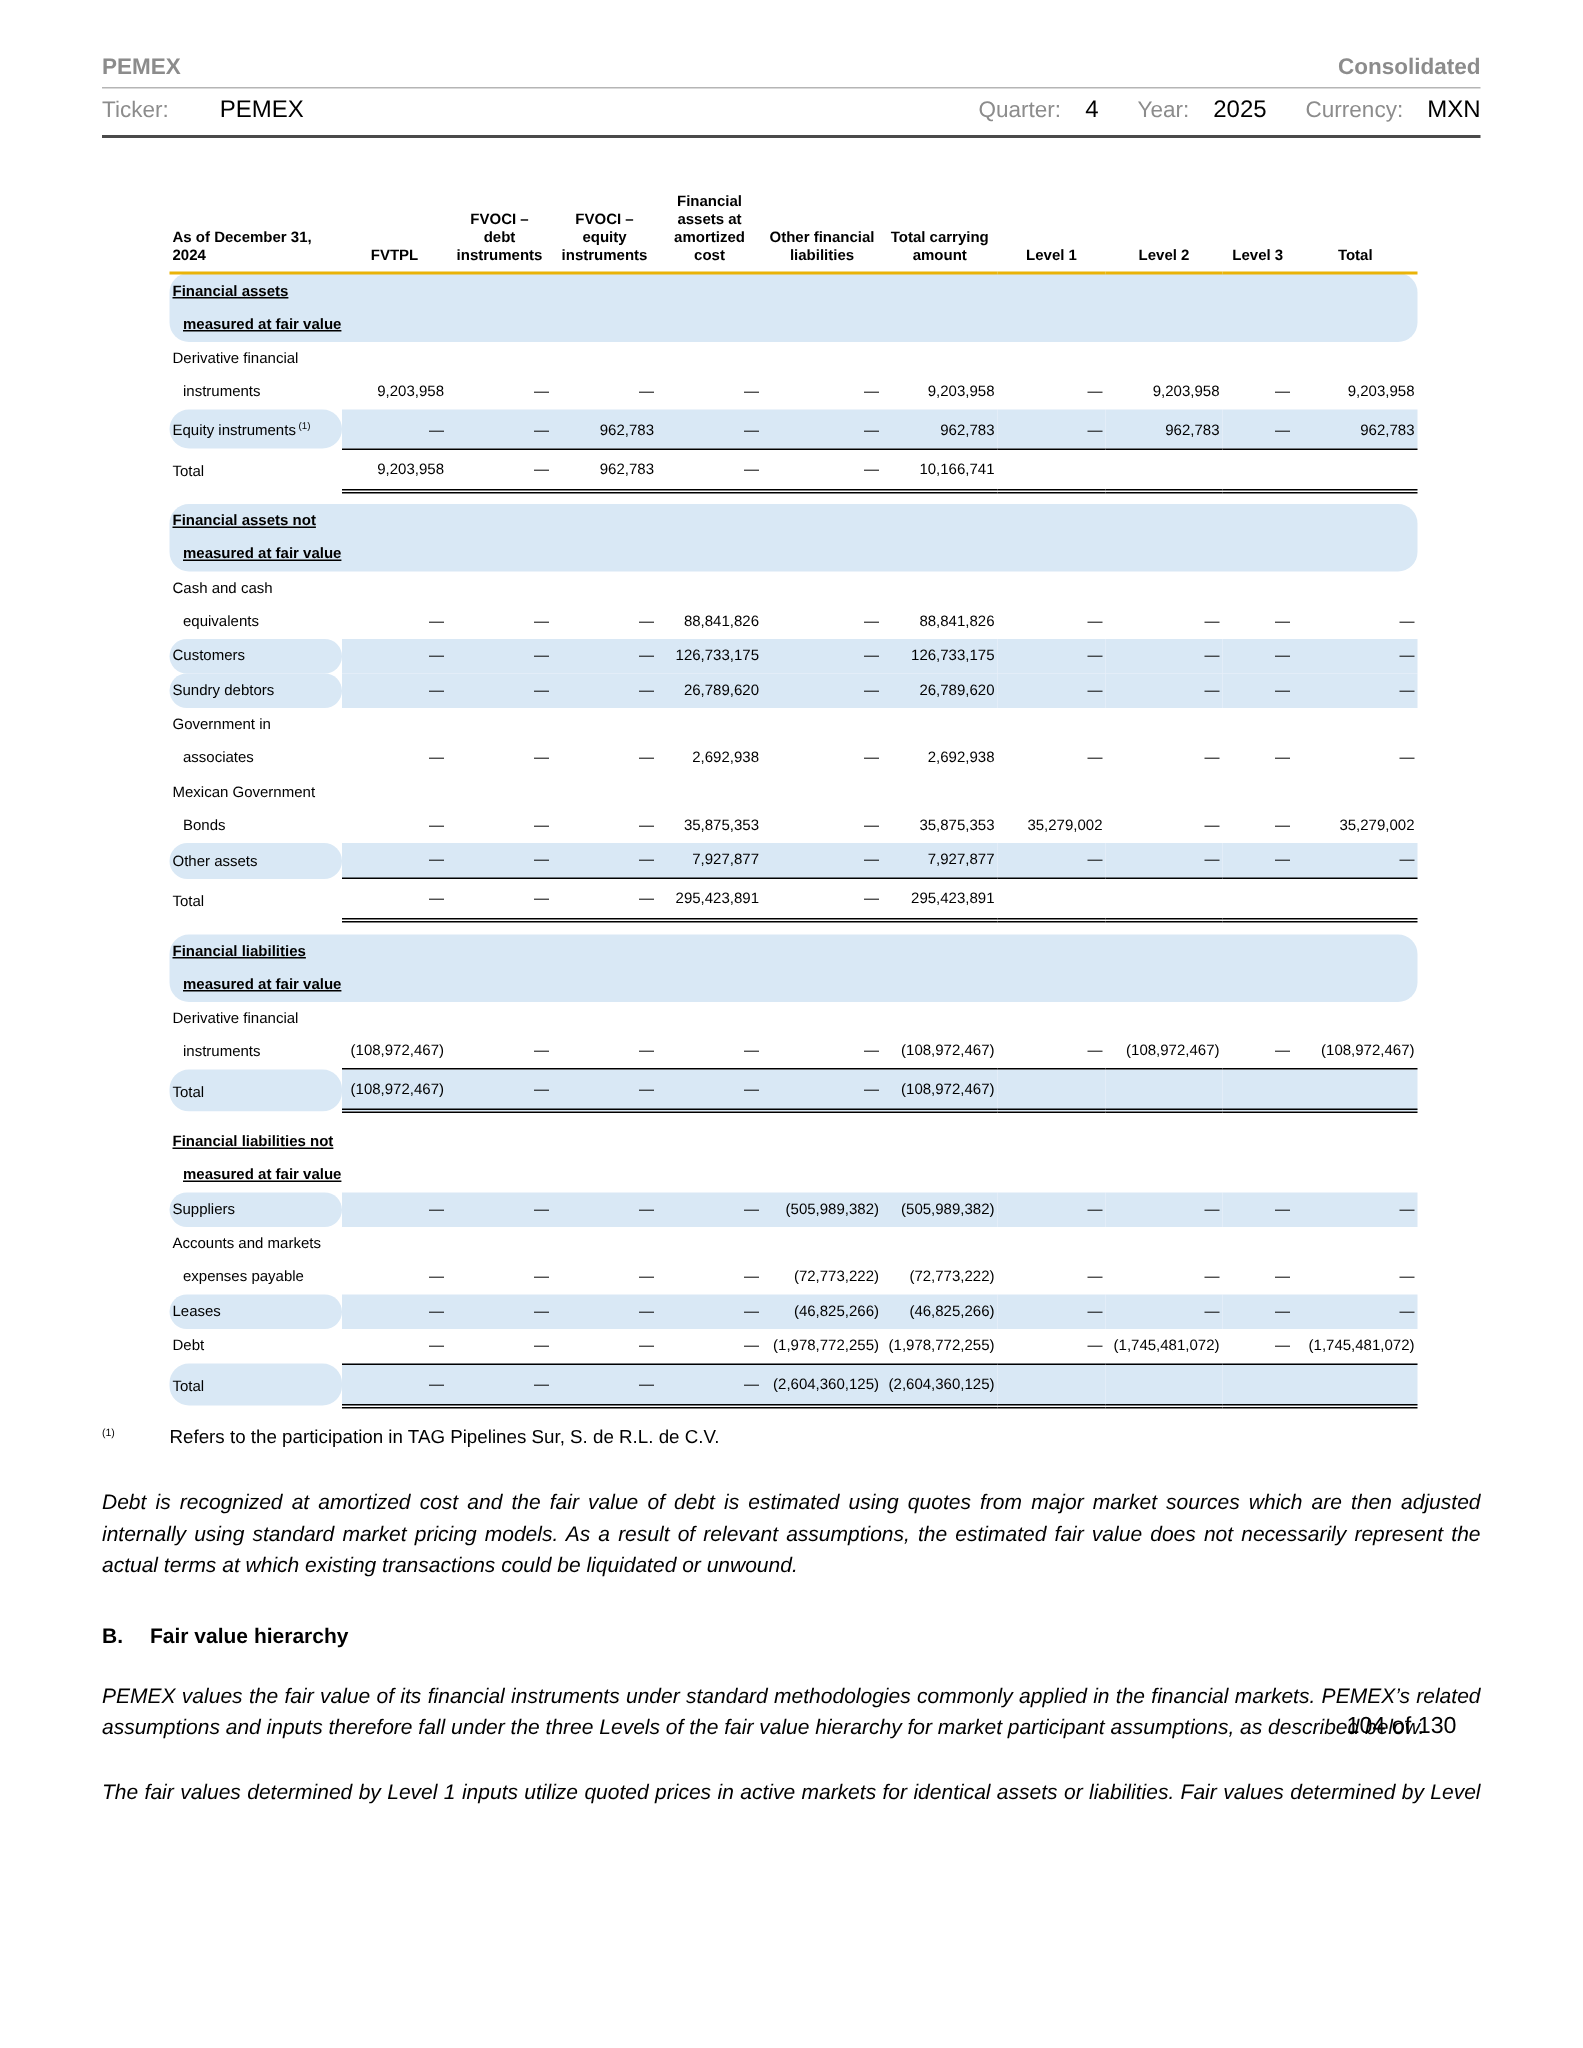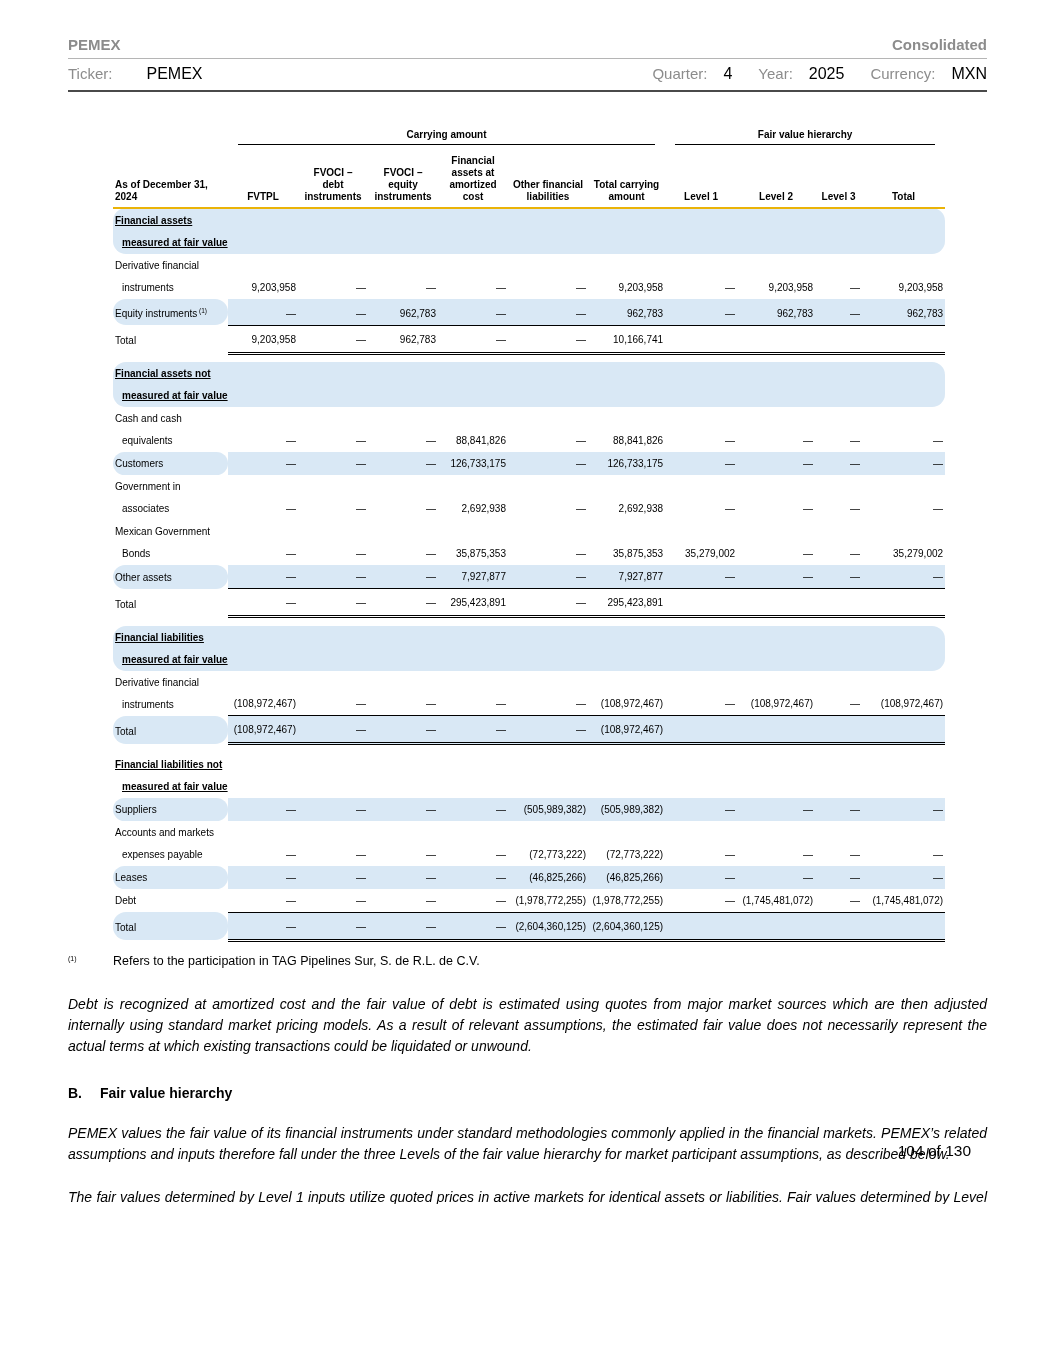--- a/index.html
+++ b/index.html
@@ -90,29 +90,20 @@
       <col style="width:70px">
         <col style="width:70px">
         <col style="width:80px">
       <col style="width:77px">
         <col style="width:72px">
         <col style="width:78px">
       <col style="width:47px">
         <col style="width:83px">
     </colgroup>
     <thead>
-      <tr>
-        <th class="stub"></th>
-        <th colspan="6">
-          <div class="grp">Carrying amount</div>
-        </th>
-        <th colspan="4">
-          <div class="grp">Fair value hierarchy</div>
-        </th>
-      </tr>
       <tr id="col-header-row">
         <th class="stub" id="stub-th">
             <div>As of December 31,</div>
             <div>2024</div>
           </th>
       <th>
             <div>FVTPL</div>
           </th>
           <th>
             <div>FVOCI –</div>
@@ -238,20 +229,35 @@
           <td class="num">—</td>
           <td class="num">—</td>
           <td class="num">126,733,175</td>
           <td class="num">—</td>
           <td class="num">126,733,175</td>
           <td class="num">—</td>
           <td class="num">—</td>
           <td class="num">—</td>
           <td class="num">—</td>
         </tr>
+        <tr class="r-data shaded">
+          <td class="lbl">
+            <div class="l1">Sundry debtors</div>
+          </td>
+          <td class="num">—</td>
+          <td class="num">—</td>
+          <td class="num">—</td>
+          <td class="num">26,789,620</td>
+          <td class="num">—</td>
+          <td class="num">26,789,620</td>
+          <td class="num">—</td>
+          <td class="num">—</td>
+          <td class="num">—</td>
+          <td class="num">—</td>
+        </tr>
         <tr class="r-data">
           <td class="lbl">
             <div class="l1">Government in</div>
             <div class="l2">associates</div>
           </td>
           <td class="num">—</td>
           <td class="num">—</td>
           <td class="num">—</td>
           <td class="num">2,692,938</td>
           <td class="num">—</td>

